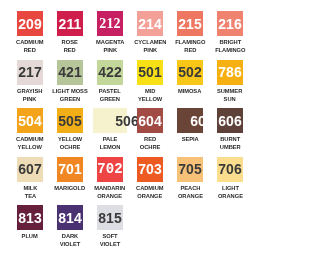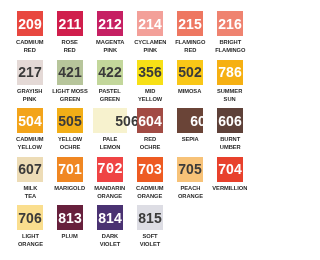--- a/index.html
+++ b/index.html
@@ -70,21 +70,21 @@
     </div>
     <div class="swatch-cell">
       <div class="swatch-chip" style="background: rgb(208, 30, 76);">
         <span class="swatch-code" style="color: rgb(255, 255, 255);">211</span>
       </div>
       <div class="swatch-name" style="color: rgb(43, 43, 43);">ROSE
 RED</div>
     </div>
     <div class="swatch-cell">
       <div class="swatch-chip" style="background: rgb(198, 32, 99);">
-        <span class="swatch-code" style="color: rgb(255, 255, 255);">212</span>
+        <span class="swatch-code" style="color: rgb(255, 255, 255); font-family: Liberation Serif, serif;">212</span>
       </div>
       <div class="swatch-name" style="color: rgb(43, 43, 43);">MAGENTA
 PINK</div>
     </div>
     <div class="swatch-cell">
       <div class="swatch-chip" style="background: rgb(243, 160, 153);">
         <span class="swatch-code" style="color: rgb(255, 255, 255);">214</span>
       </div>
       <div class="swatch-name" style="color: rgb(43, 43, 43);">CYCLAMEN
 PINK</div>
@@ -119,21 +119,21 @@
     </div>
     <div class="swatch-cell">
       <div class="swatch-chip" style="background: rgb(195, 215, 155);">
         <span class="swatch-code" style="color: rgb(58, 58, 58);">422</span>
       </div>
       <div class="swatch-name" style="color: rgb(43, 43, 43);">PASTEL
 GREEN</div>
     </div>
     <div class="swatch-cell">
       <div class="swatch-chip" style="background: rgb(247, 224, 22);">
-        <span class="swatch-code" style="color: rgb(58, 58, 58);">356</span>
+        <span class="swatch-code" style="color: rgb(58, 58, 58);">501</span>
       </div>
       <div class="swatch-name" style="color: rgb(43, 43, 43);">MID
 YELLOW</div>
     </div>
     <div class="swatch-cell">
       <div class="swatch-chip" style="background: rgb(249, 199, 23);">
         <span class="swatch-code" style="color: rgb(58, 58, 58);">502</span>
       </div>
       <div class="swatch-name" style="color: rgb(43, 43, 43);">MIMOSA</div>
     </div>
@@ -211,26 +211,20 @@
       </div>
       <div class="swatch-name" style="color: rgb(43, 43, 43);">CADMIUM
 ORANGE</div>
     </div>
     <div class="swatch-cell">
       <div class="swatch-chip" style="background: rgb(247, 194, 120);">
         <span class="swatch-code" style="color: rgb(58, 58, 58);">705</span>
       </div>
       <div class="swatch-name" style="color: rgb(43, 43, 43);">PEACH
 ORANGE</div>
-    </div>
-    <div class="swatch-cell">
-      <div class="swatch-chip" style="background: rgb(232, 65, 44);">
-        <span class="swatch-code" style="color: rgb(255, 255, 255);">704</span>
-      </div>
-      <div class="swatch-name" style="color: rgb(43, 43, 43);">VERMILLION</div>
     </div>
     <div class="swatch-cell">
       <div class="swatch-chip" style="background: rgb(250, 222, 142);">
         <span class="swatch-code" style="color: rgb(58, 58, 58);">706</span>
       </div>
       <div class="swatch-name" style="color: rgb(43, 43, 43);">LIGHT
 ORANGE</div>
     </div>
     <div class="swatch-cell">
       <div class="swatch-chip" style="background: rgb(103, 32, 60);">

